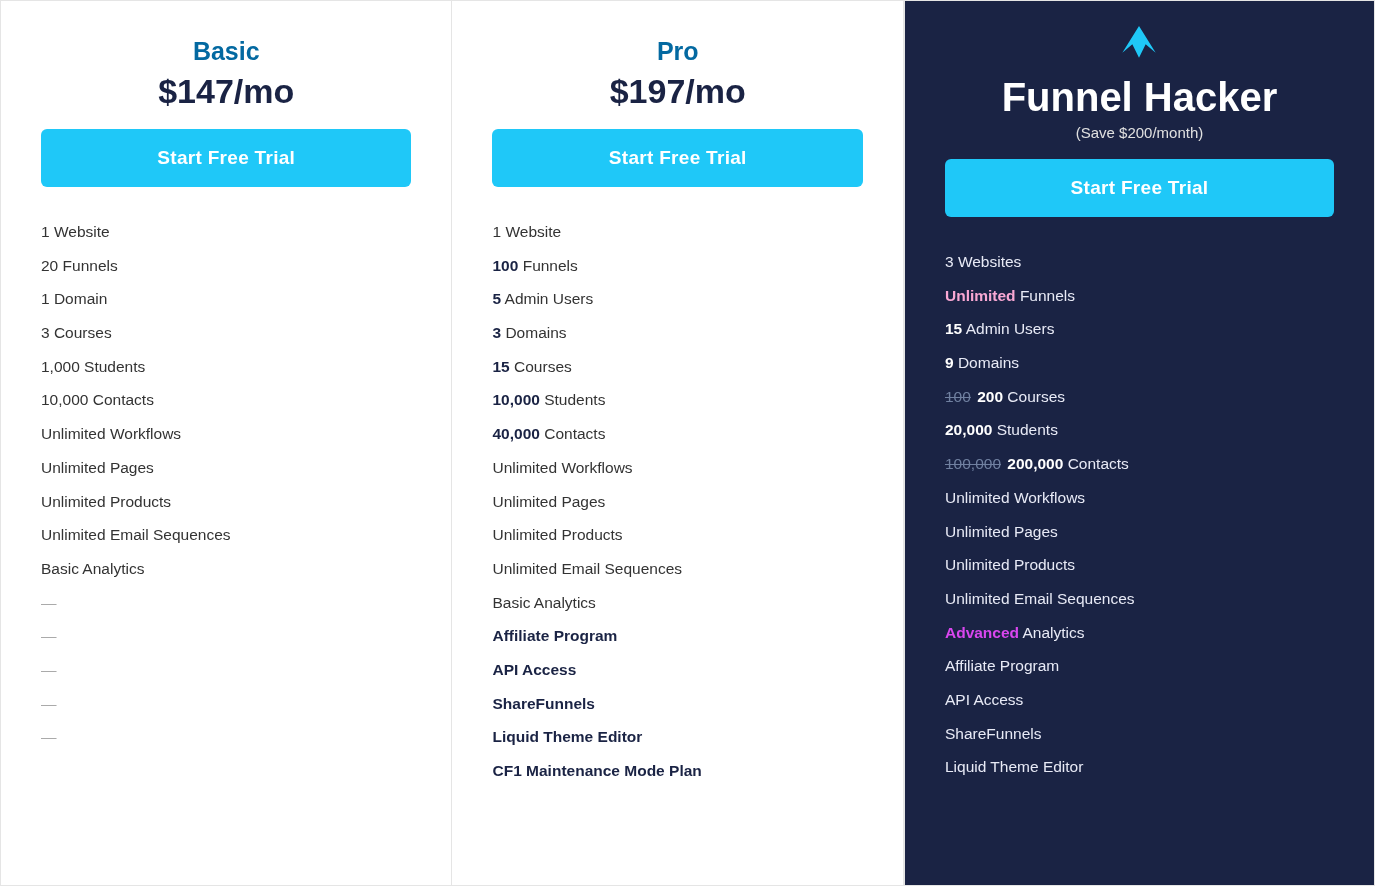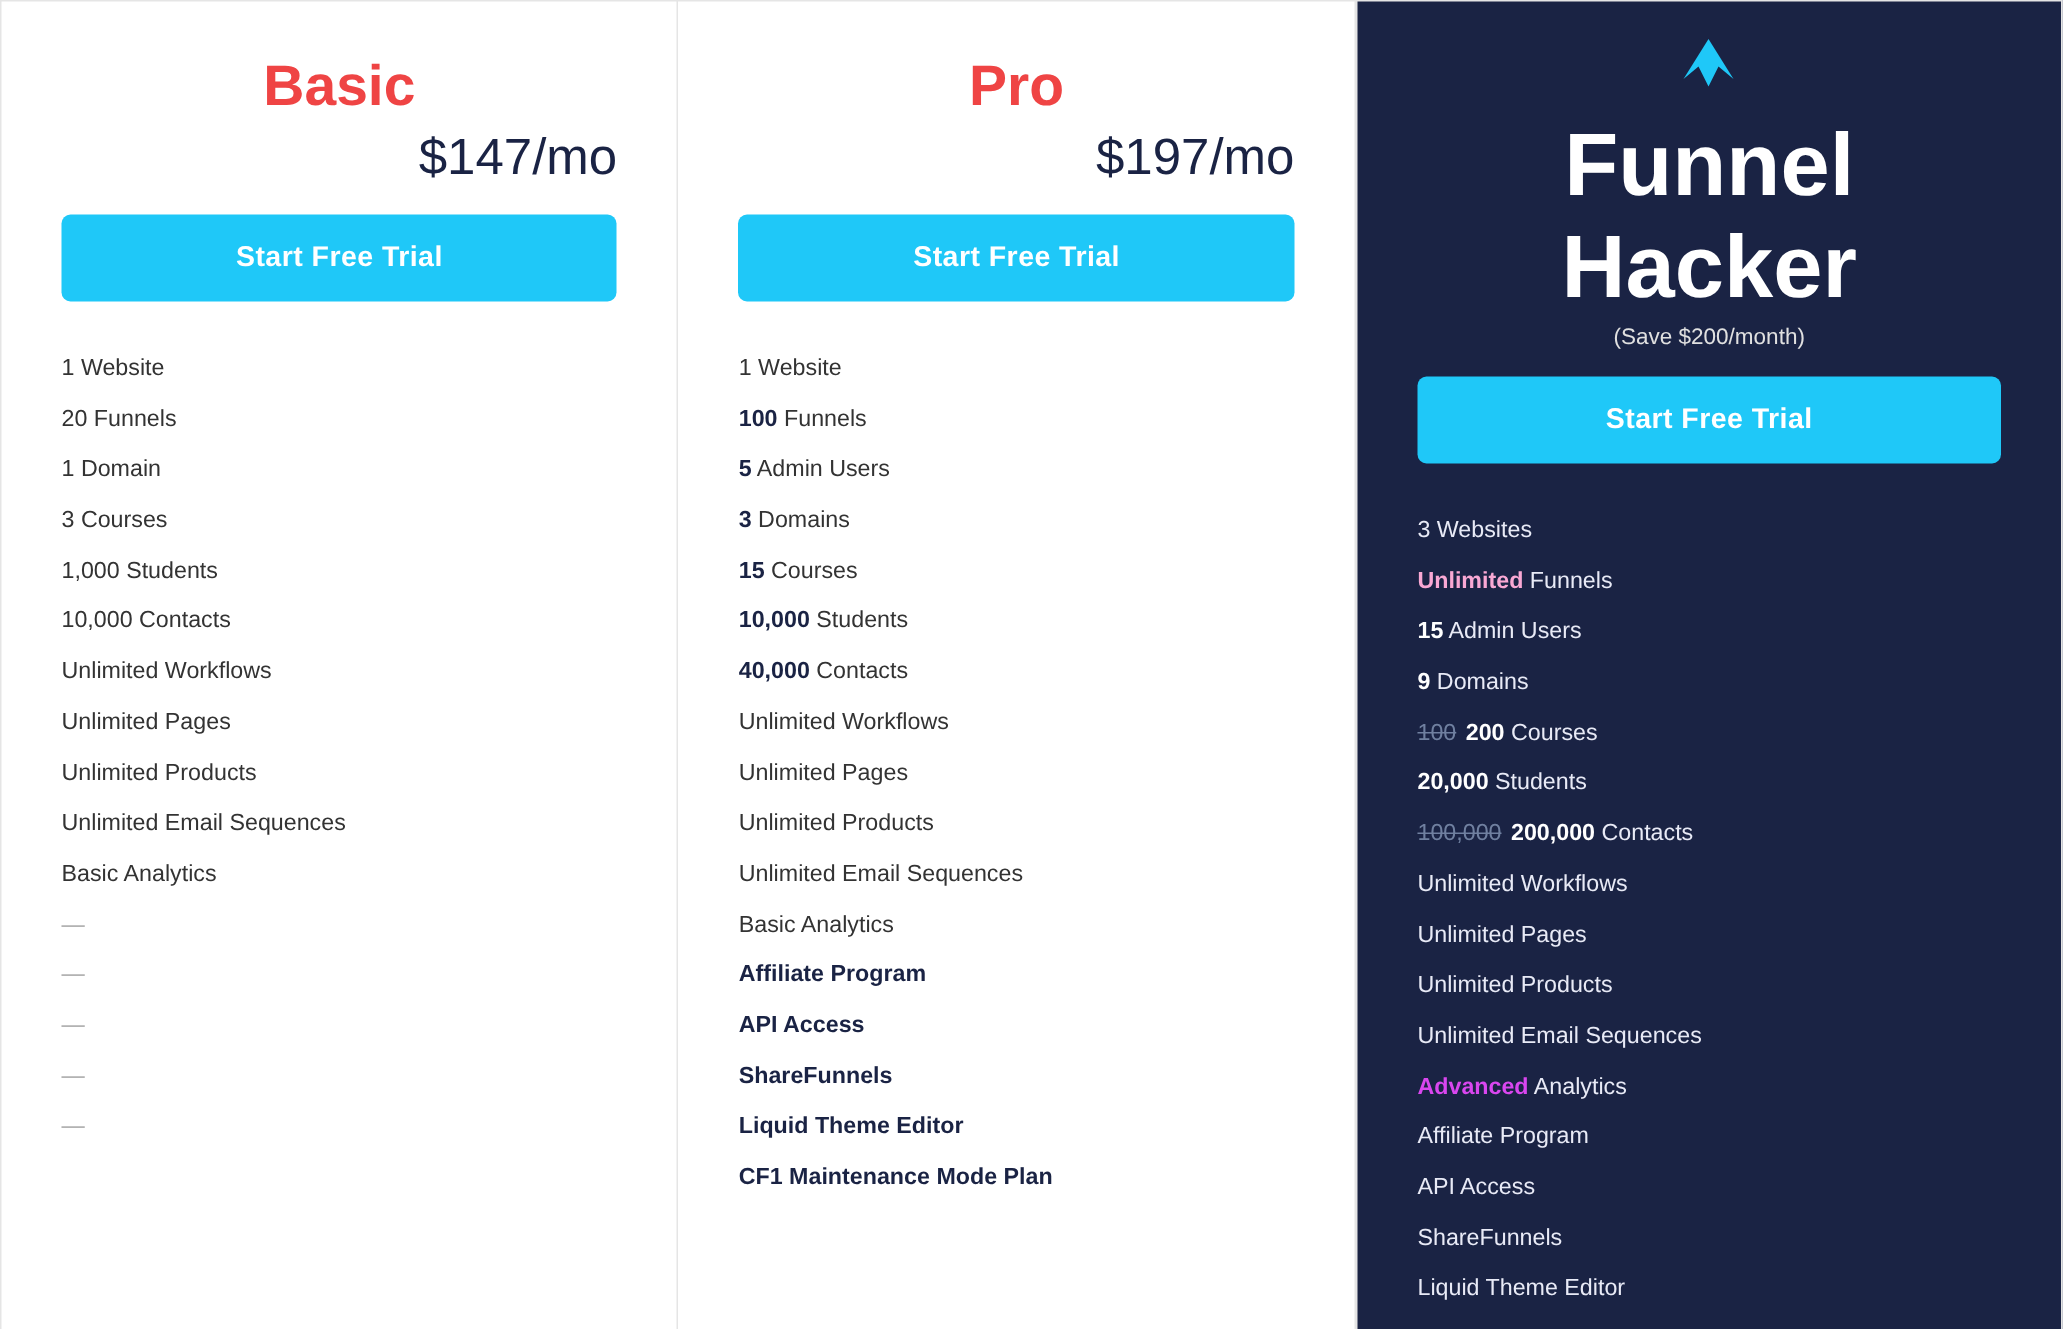--- a/index.html
+++ b/index.html
@@ -27,36 +27,36 @@
       flex-direction: column;
       position: relative;
     }
     .plan-card.highlighted {
       background: #1a2344;
       color: #fff;
       flex: 1.05;
       padding-top: 20px;
     }
     .plan-title {
-      font-size: 38px;
+      font-size: 25px;
       font-weight: 800;
-      color: #ef4444;
+      color: #0369a1;
       text-align: center;
       margin-bottom: 6px;
     }
     .plan-card.highlighted .plan-title {
       color: #fff;
-      font-size: 59px;
+      font-size: 40px;
       margin-bottom: 4px;
     }
     .plan-price {
       font-size: 34px;
-      font-weight: 400;
+      font-weight: 700;
       color: #1a2344;
-      text-align: right;
+      text-align: center;
       margin-bottom: 18px;
     }
     .plan-card.highlighted .plan-price {
       color: #1fc8f8;
       font-size: 40px;
       margin-bottom: 4px;
     }
     .plan-normal-price {
       text-align: center;
       font-size: 15px;

